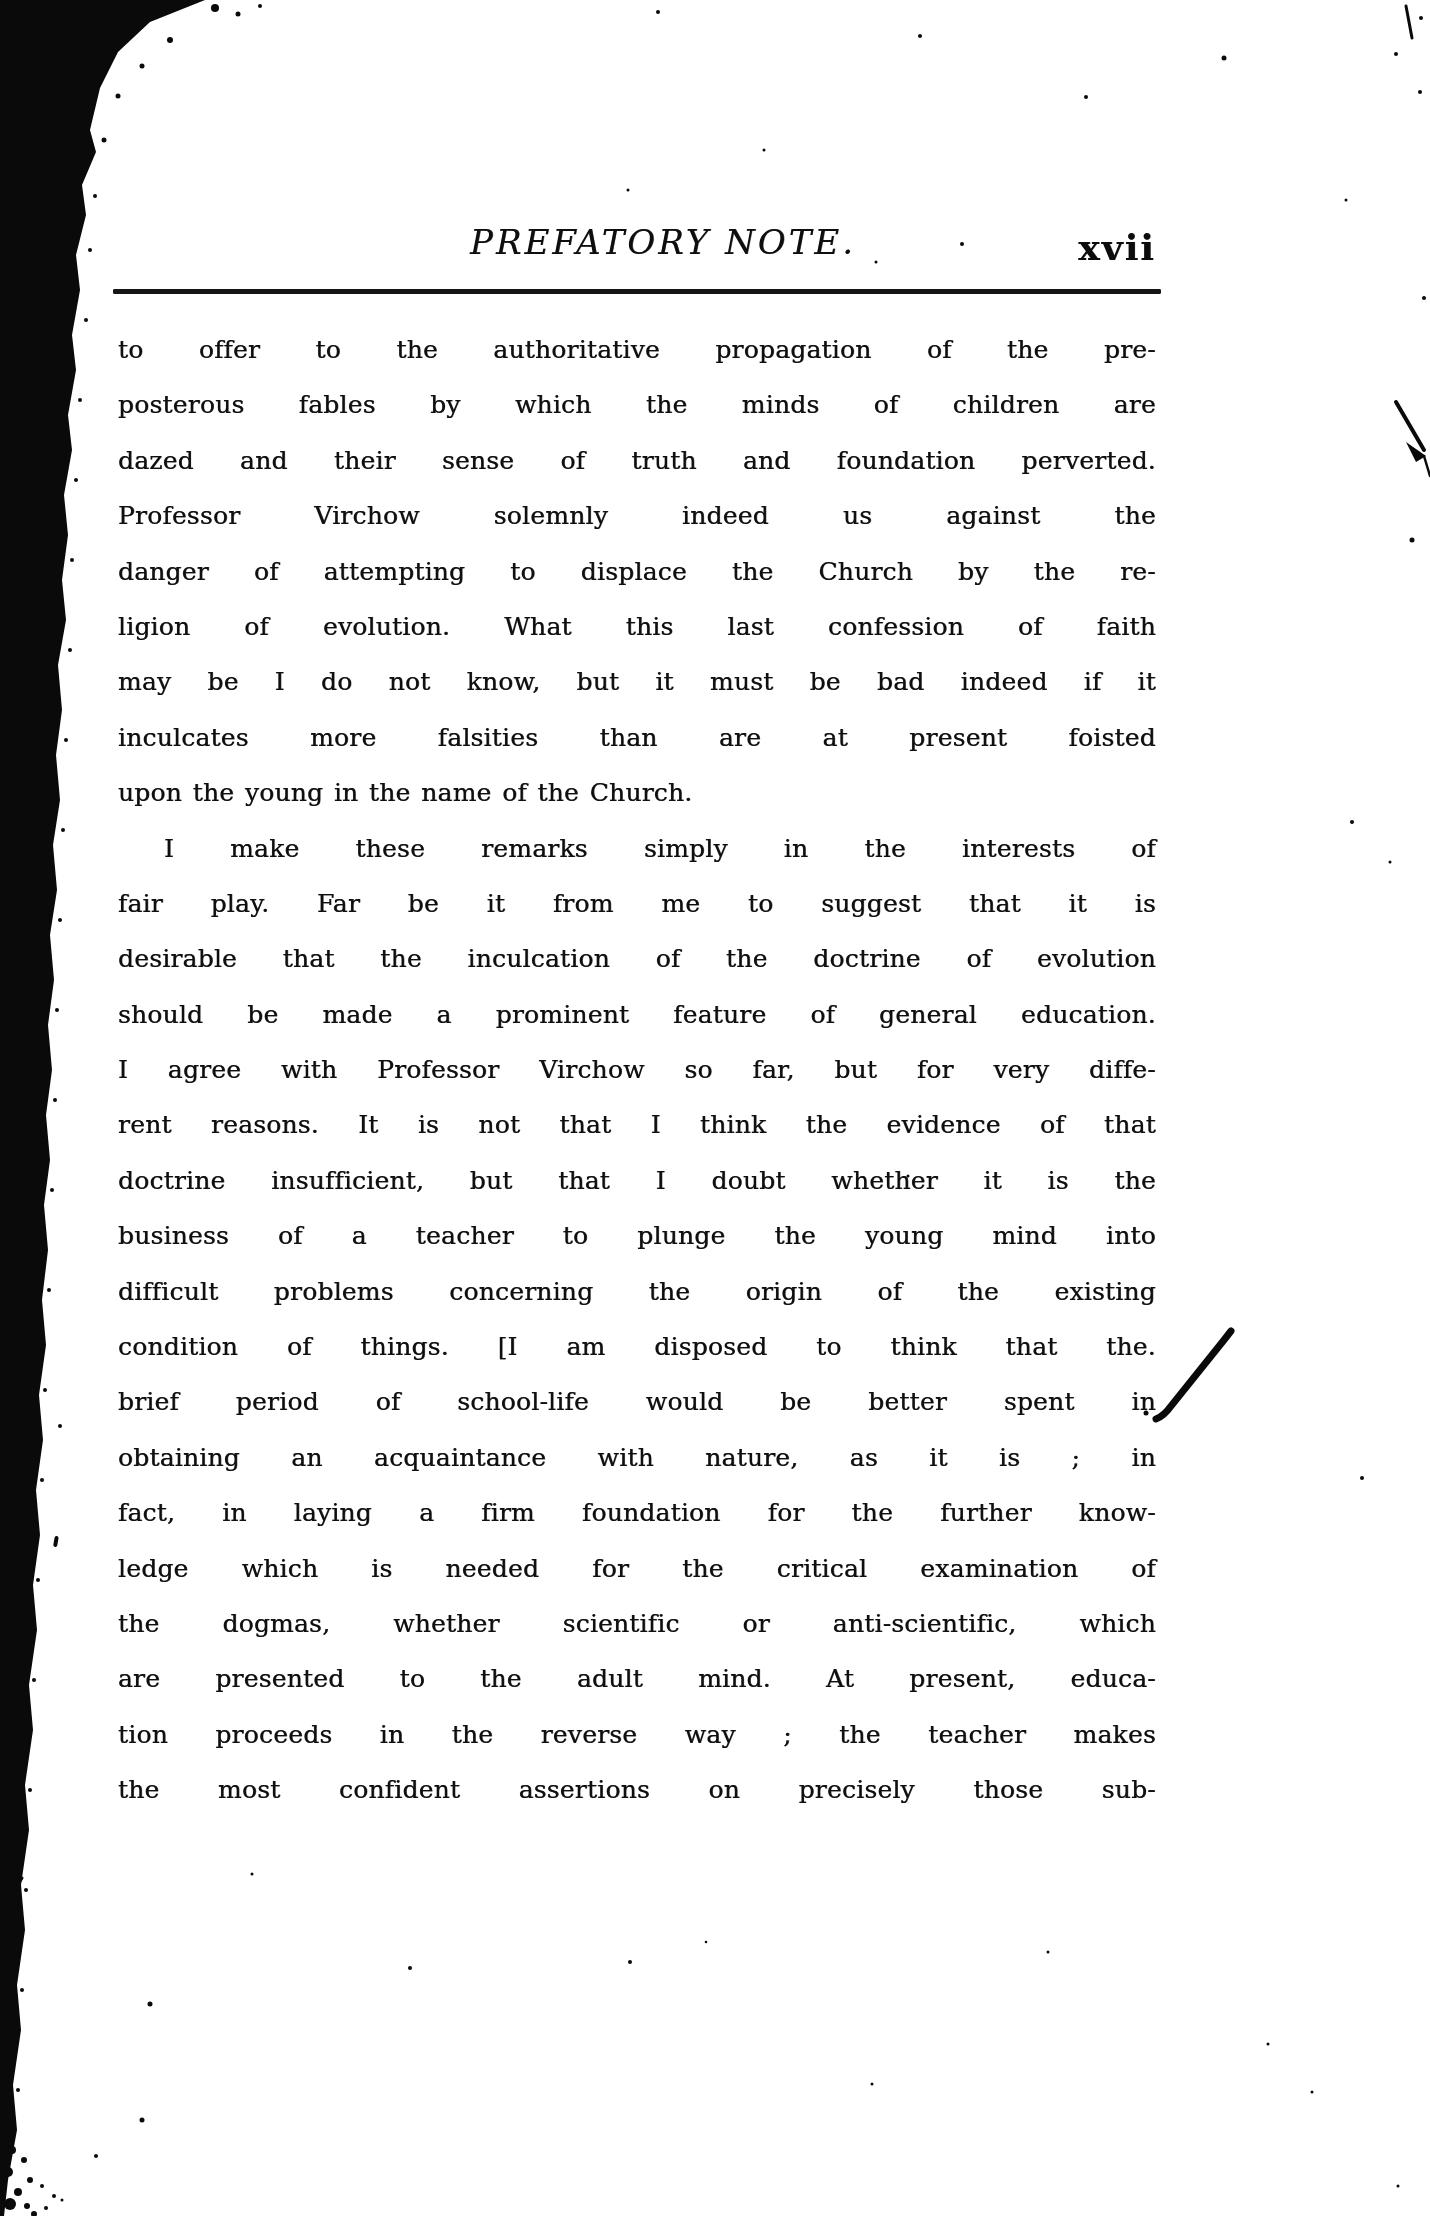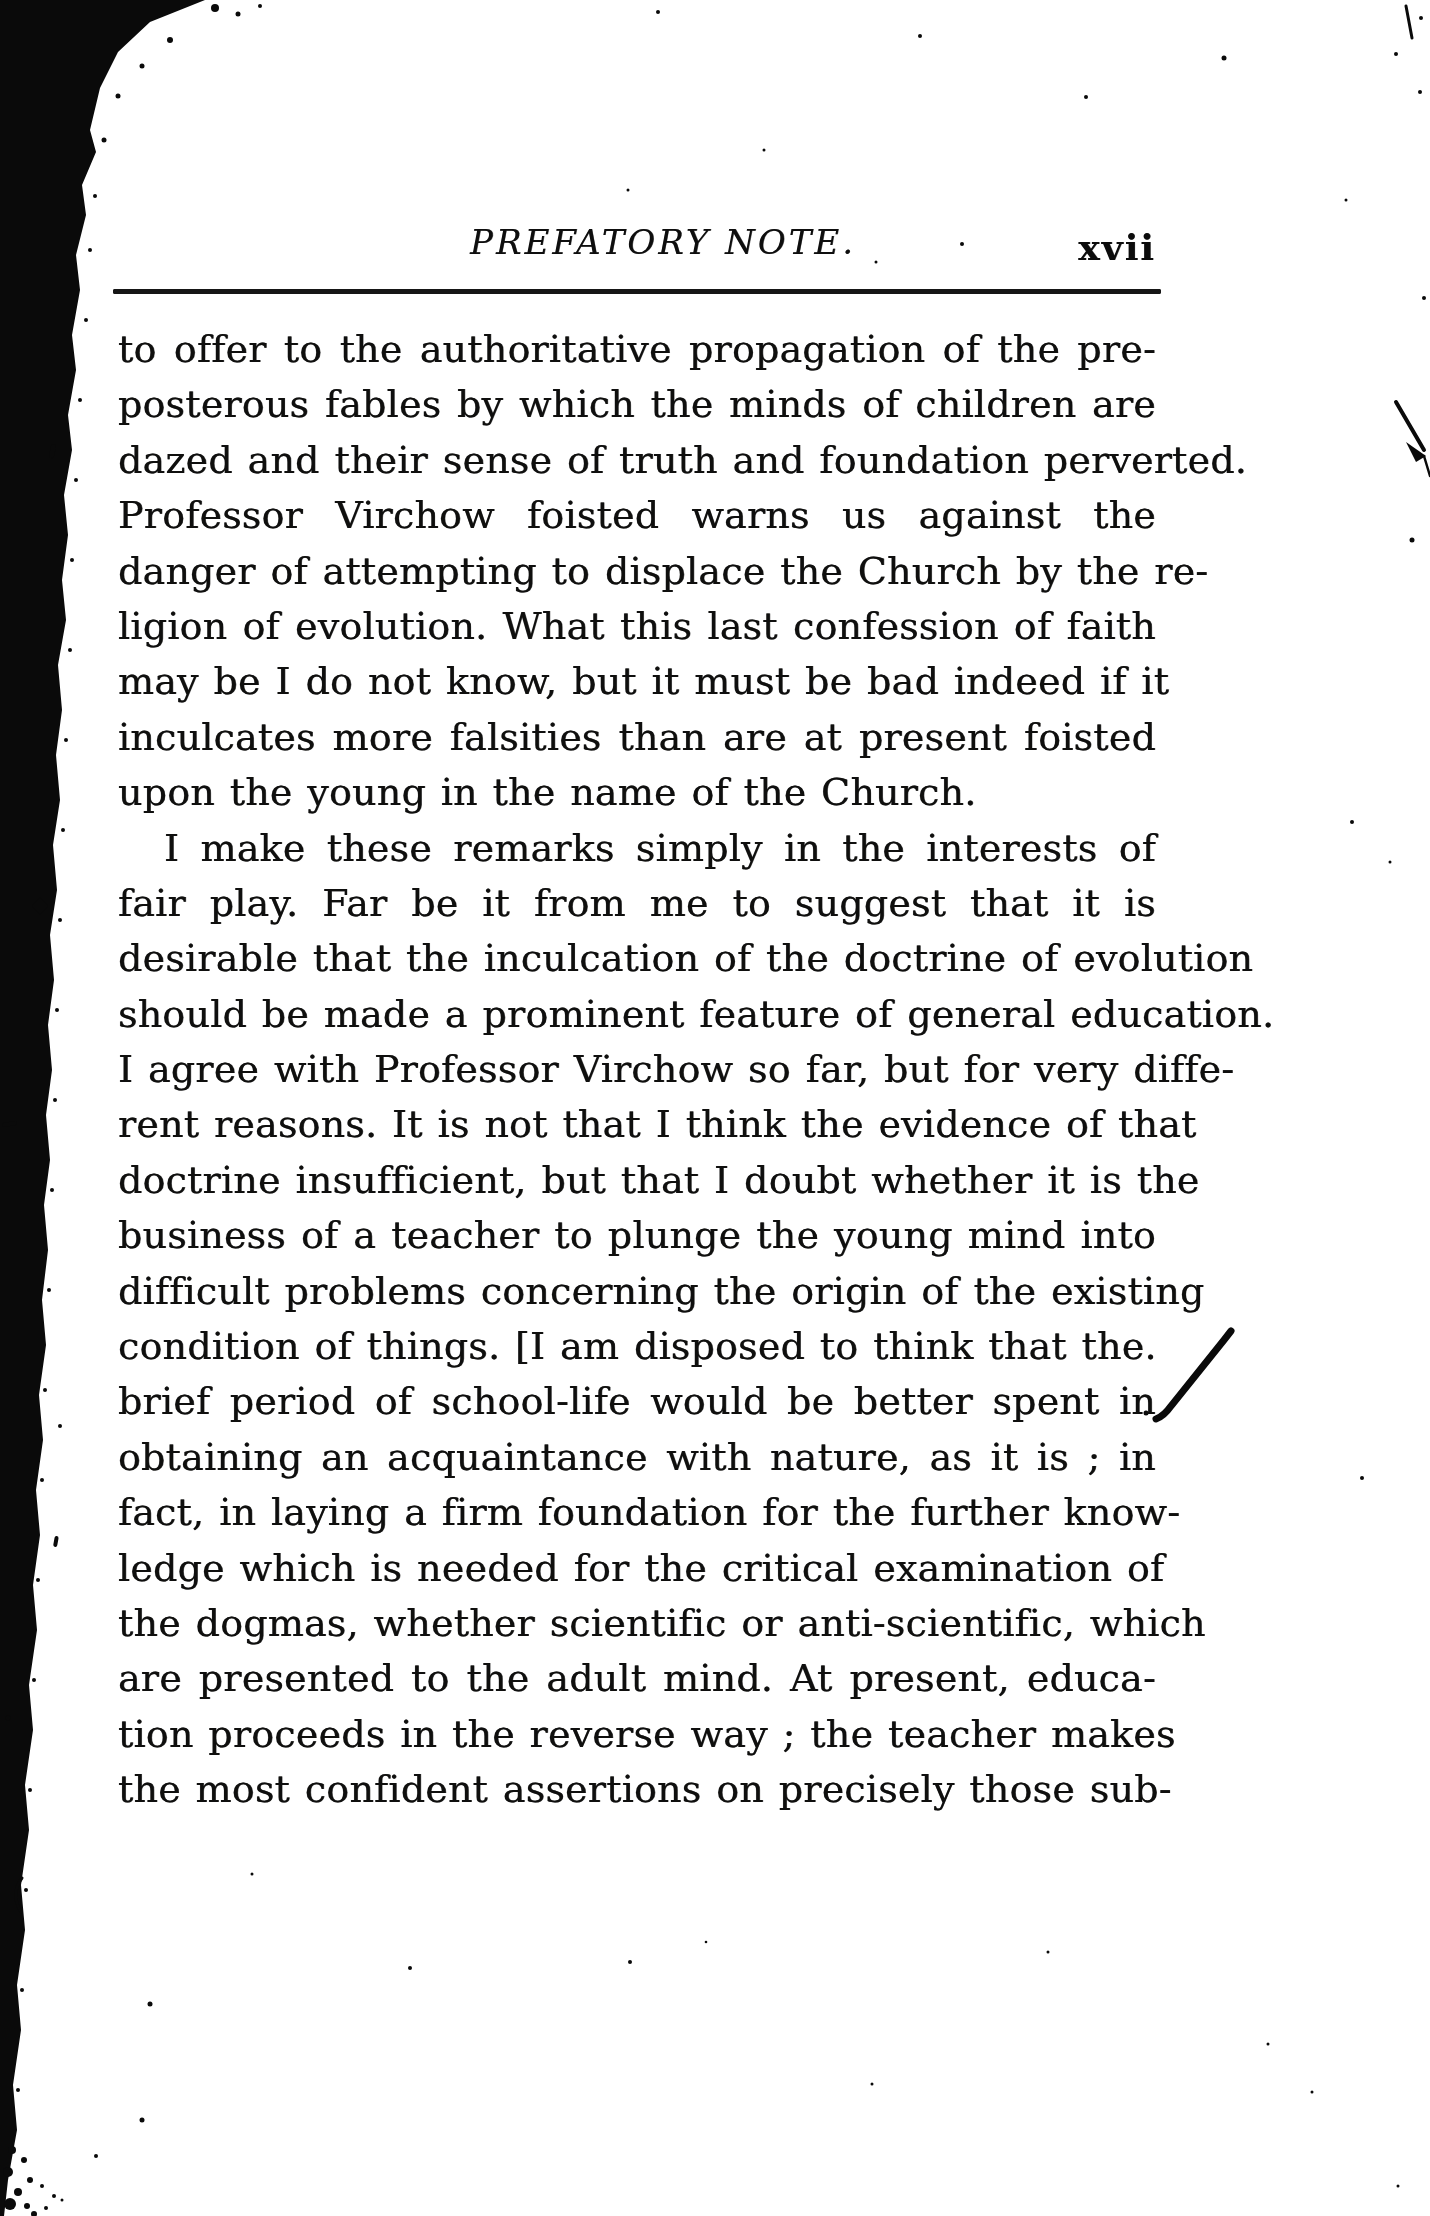--- a/index.html
+++ b/index.html
@@ -41,21 +41,21 @@
   .header-rule{
     position:absolute;top:289px;left:-5px;width:1048px;height:5px;
     background:#161616;
     border-radius:2px;
     box-shadow:0 0 0.5px #000;
   }
   .body-text{
     position:absolute;top:322px;left:0;width:100%;
   }
   .line{
-    font-size:38px;
+    font-size:25px;
     line-height:55.4px;
     height:55.4px;
     letter-spacing:0.2px;
     word-spacing:2.5px;
     white-space:nowrap;
     text-align:justify;
     text-align-last:justify;
     text-justify:inter-word;
     color:#0f0f0e;
     text-shadow:0.45px 0.45px 0 rgba(10,10,10,0.6), -0.25px 0 0 rgba(10,10,10,0.3);
@@ -189,21 +189,21 @@
       <div class="header-title">PREFATORY NOTE.</div>
       <div class="page-number">xvii</div>
     </header>
 
     <div class="header-rule"></div>
 
     <main class="body-text">
       <div class="line">to offer to the authoritative propagation of the pre-</div>
       <div class="line">posterous fables by which the minds of children are</div>
       <div class="line">dazed and their sense of truth and foundation perverted.</div>
-      <div class="line">Professor Virchow foisted warns us against the</div>
+      <div class="line">Professor Virchow solemnly indeed us against the</div>
       <div class="line">danger of attempting to displace the Church by the re-</div>
       <div class="line">ligion of evolution. What this last confession of faith</div>
       <div class="line">may be I do not know, but it must be bad indeed if it</div>
       <div class="line">inculcates more falsities than are at present foisted</div>
       <div class="line para-end">upon the young in the name of the Church.</div>
       <div class="line indent">I make these remarks simply in the interests of</div>
       <div class="line">fair play. Far be it from me to suggest that it is</div>
       <div class="line">desirable that the inculcation of the doctrine of evolution</div>
       <div class="line">should be made a prominent feature of general education.</div>
       <div class="line">I agree with Professor Virchow so far, but for very diffe-</div>

